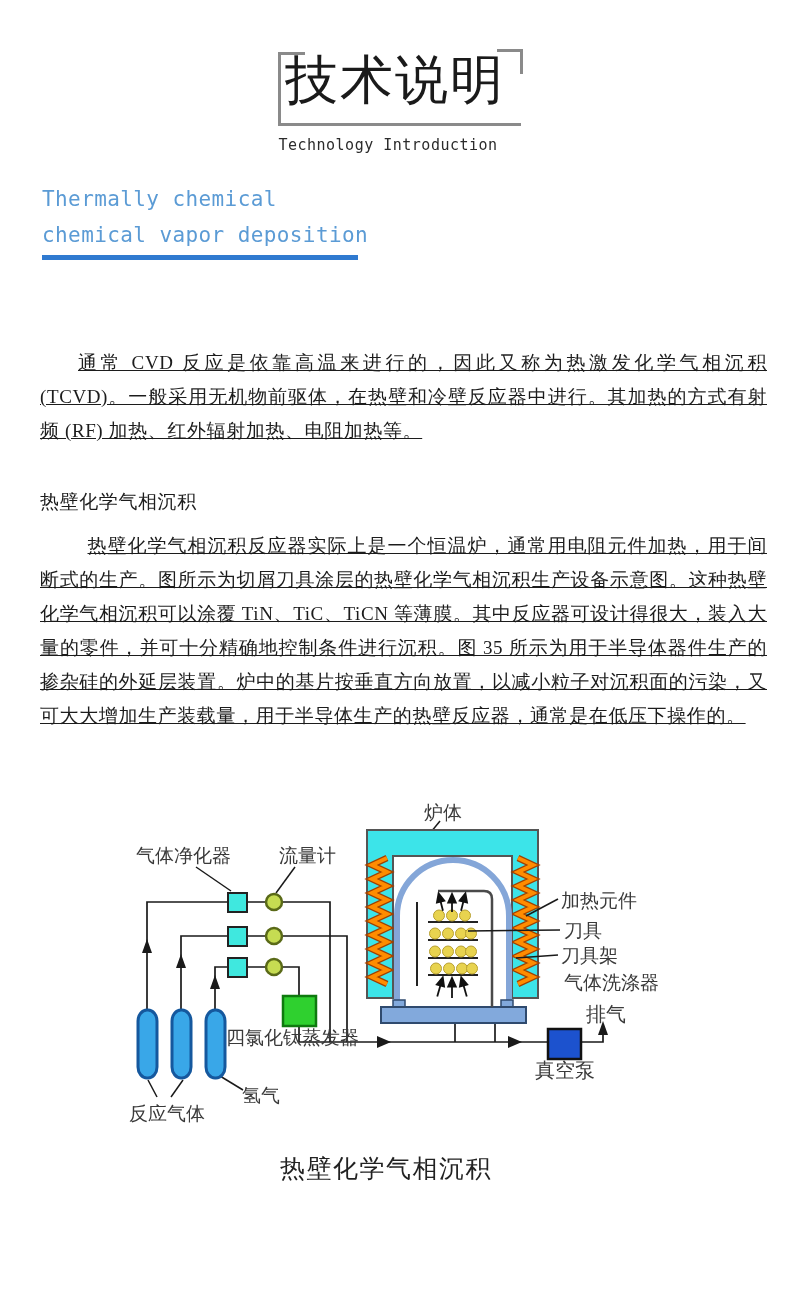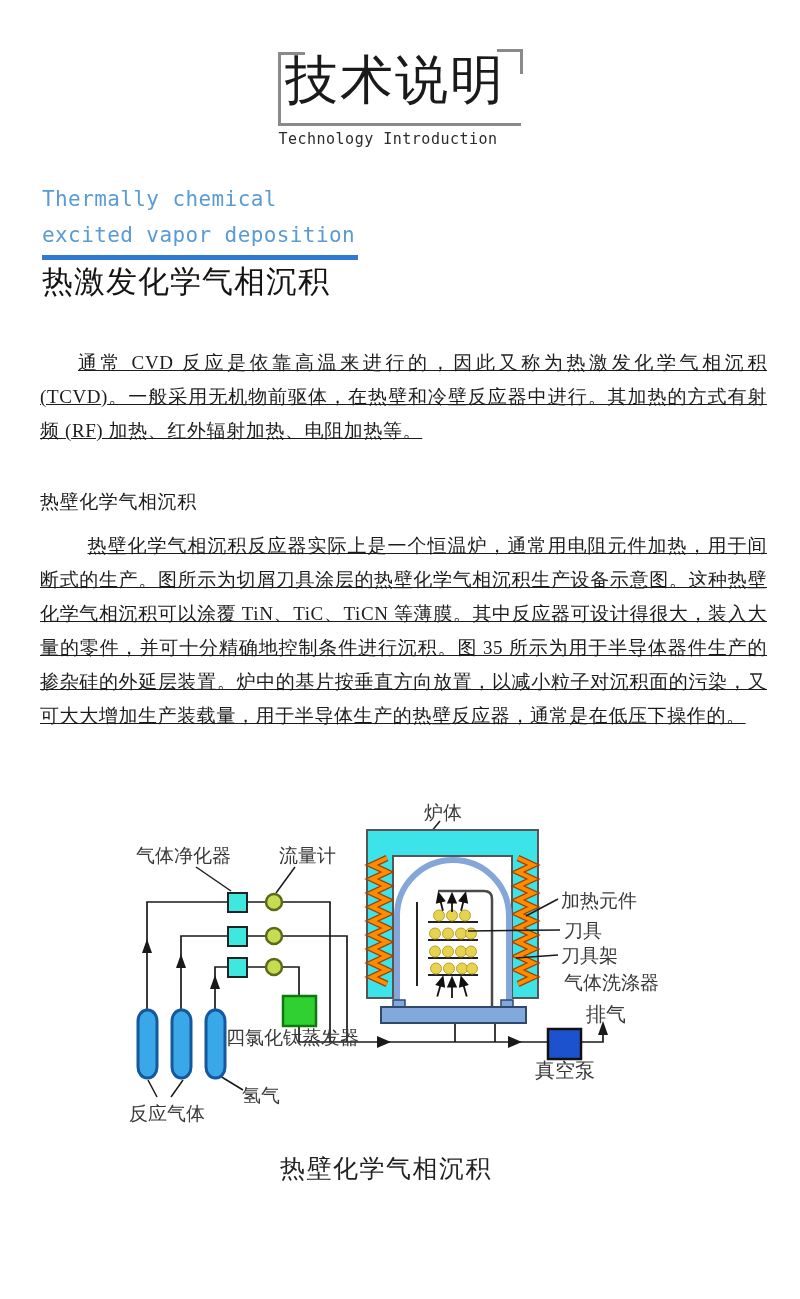--- a/index.html
+++ b/index.html
@@ -6,21 +6,21 @@
   .page{position:relative;width:800px;height:1299px;background:#ffffff;overflow:hidden;
         font-family:"Liberation Serif","DejaVu Serif",serif;padding-left:34px;}
   
   .bracket-left{position:absolute;left:278px;top:52px;width:24px;height:71px;
         border-left:3px solid #8a8a8a;border-top:3px solid #8a8a8a;}
   .bracket-bottom{position:absolute;left:278px;top:123px;width:243px;height:3px;background:#8a8a8a;}
   .bracket-right{position:absolute;left:497px;top:49px;width:23px;height:22px;
         border-right:3px solid #8a8a8a;border-top:3px solid #8a8a8a;}
   .doc-title{position:absolute;left:268px;top:47px;width:254px;text-align:center;
         font-size:53px;line-height:66px;color:#1a1a1a;letter-spacing:2px;white-space:nowrap;}
-  .doc-subtitle{position:absolute;left:238px;top:130px;width:300px;text-align:center;
+  .doc-subtitle{position:absolute;left:238px;top:136px;width:300px;text-align:center;
         font-family:"DejaVu Sans Mono","Liberation Mono",monospace;
         font-size:15px;color:#2b2b2b;letter-spacing:0.5px;white-space:nowrap;}
   
   .lead-en{position:absolute;left:42px;top:181px;
         font-family:"DejaVu Sans Mono","Liberation Mono",monospace;
         font-size:21px;line-height:36px;color:#5b9bd5;letter-spacing:0.4px;white-space:nowrap;}
   .lead-underline{position:absolute;left:42px;top:255px;width:316px;height:5px;background:#2f7ad0;}
   .lead-zh{position:absolute;left:42px;top:261px;margin:0;font-weight:normal;
         font-size:31px;color:#141414;letter-spacing:1px;white-space:nowrap;}
   
@@ -42,24 +42,23 @@
 <div class="page">
 
   <div class="bracket-left"></div>
   <div class="bracket-bottom"></div>
   <div class="bracket-right"></div>
   <div class="doc-title">技术说明</div>
   <div class="doc-subtitle">Technology Introduction</div>
 
   <div class="lead-en">
     <div>Thermally chemical</div>
-    <div>excited vapor deposition</div>
+    <div>chemical vapor deposition</div>
   </div>
   <div class="lead-underline"></div>
-  <h1 class="lead-zh">热激发化学气相沉积</h1>
 
   <p class="body-para p1">通常 CVD 反应是依靠高温来进行的，因此又称为热激发化学气相沉积 (TCVD)。一般采用无机物前驱体，在热壁和冷壁反应器中进行。其加热的方式有射频 (RF) 加热、红外辐射加热、电阻加热等。</p>
   <div class="section-heading">热壁化学气相沉积</div>
   <p class="body-para p2">热壁化学气相沉积反应器实际上是一个恒温炉，通常用电阻元件加热，用于间断式的生产。图所示为切屑刀具涂层的热壁化学气相沉积生产设备示意图。这种热壁化学气相沉积可以涂覆 TiN、TiC、TiCN 等薄膜。其中反应器可设计得很大，装入大量的零件，并可十分精确地控制条件进行沉积。图 35 所示为用于半导体器件生产的掺杂硅的外延层装置。炉中的基片按垂直方向放置，以减小粒子对沉积面的污染，又可大大增加生产装载量，用于半导体生产的热壁反应器，通常是在低压下操作的。</p>
 
   <svg class="diagram" viewBox="0 0 800 1299">
 
     <g stroke="#1a1a1a" stroke-width="1.7" fill="none">
       <path d="M147,1012 V902 H330 V1042"></path>
       <path d="M181,1012 V936 H347 V1042"></path>

